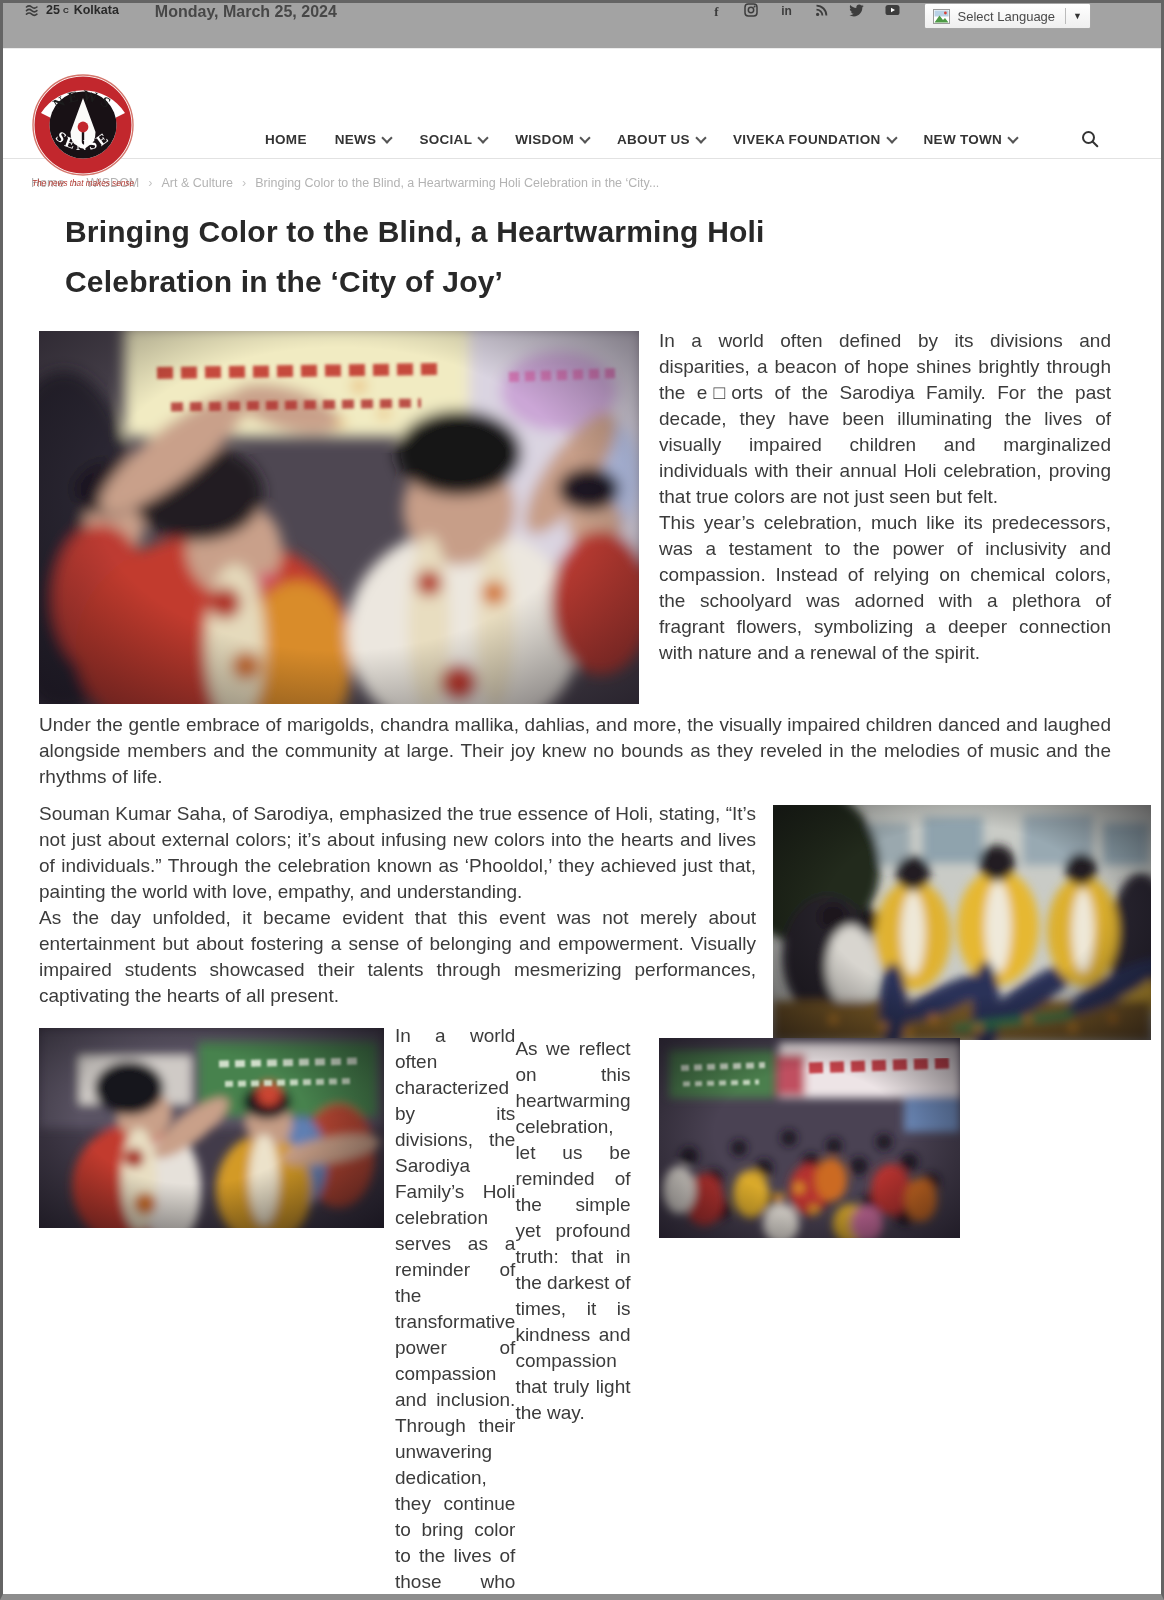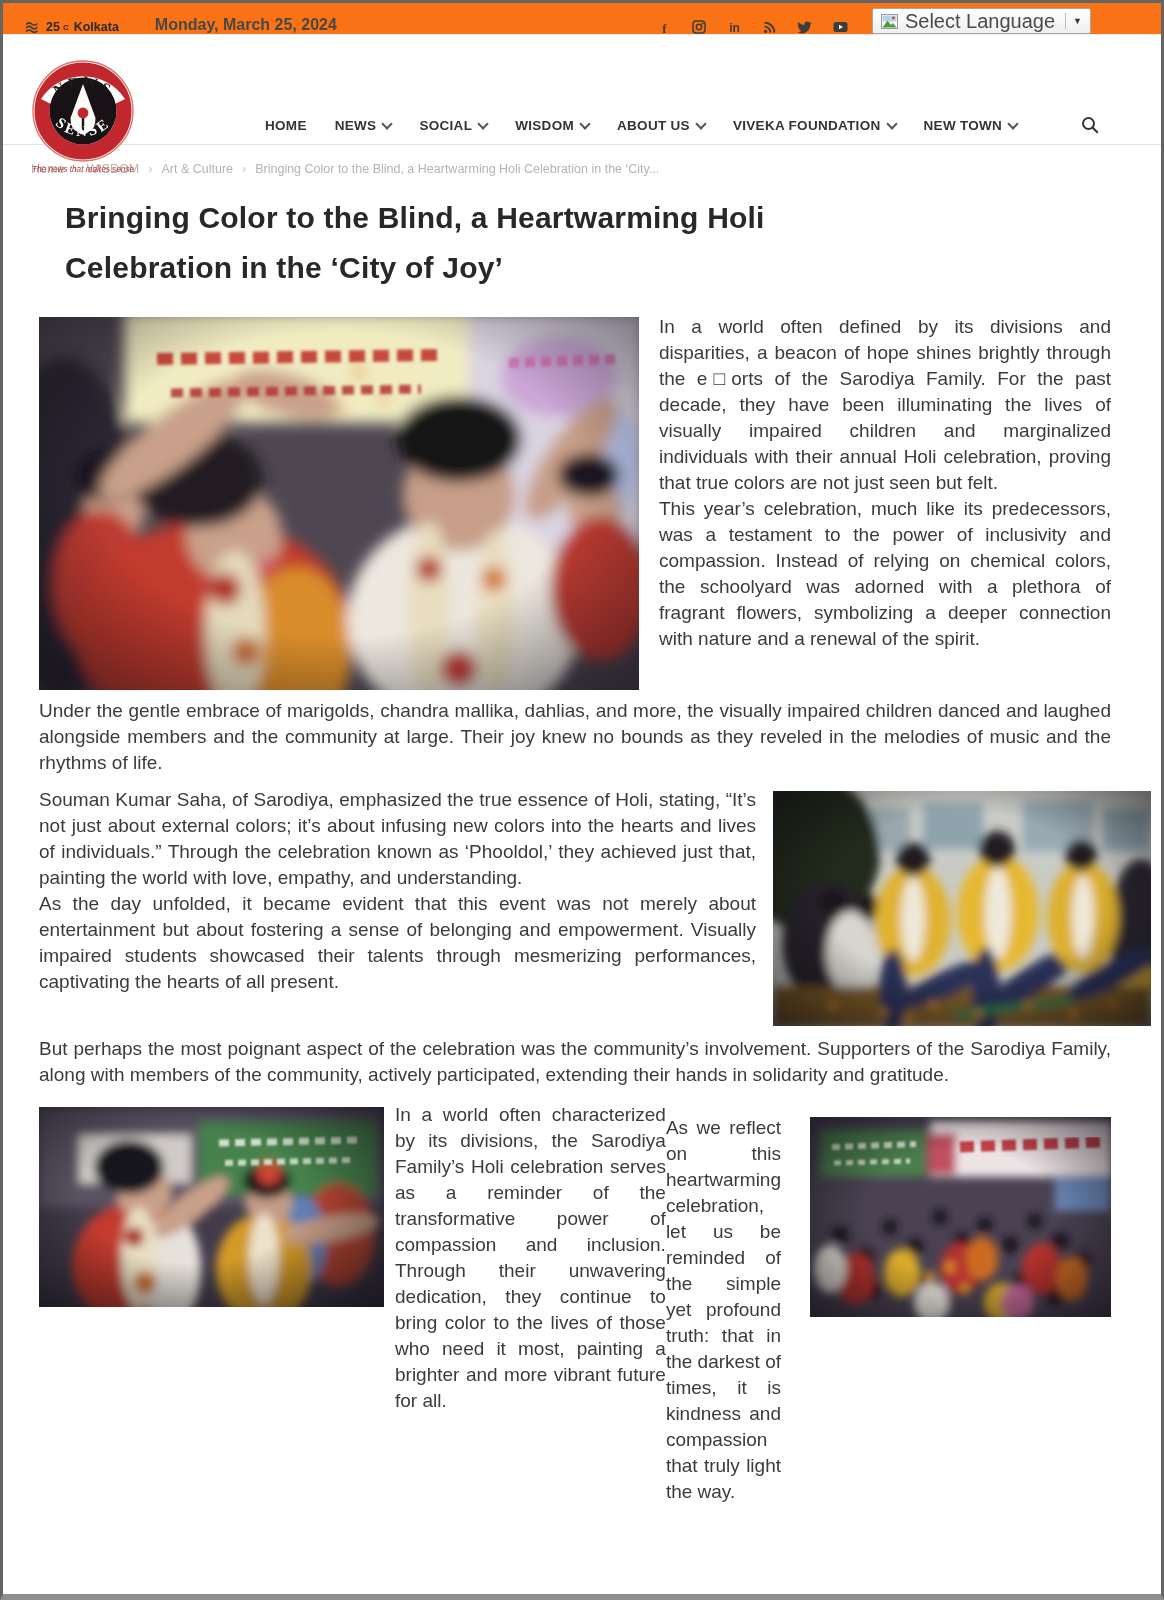--- a/index.html
+++ b/index.html
@@ -2,30 +2,30 @@
 <html><head>
 <meta charset="utf-8">
 <style>
   html,body{margin:0;padding:0;}
   body{width:1164px;height:1600px;box-sizing:border-box;background:#fff;
        border:3px solid #646464;border-bottom:6px solid #8d8d8d;overflow:hidden;
        font-family:"Liberation Sans",sans-serif;}
   a{text-decoration:none;cursor:pointer;}
 
   
-  .topbar{height:31px;display:flex;align-items:flex-end;background:#f97316;
-          border-bottom:1px solid #ececec;padding:0 70px 0 22px;}
+  .topbar{height:31px;display:flex;align-items:flex-start;background:#a3a3a3;
+          border-bottom:1px solid #ececec;padding:0 70px 14px 22px;}
   .weather{display:flex;align-items:center;gap:5px;color:#2a2a2a;font-size:12.5px;font-weight:bold;}
   .weather sup{font-size:8px;margin-left:-2px;}
   .date{margin-left:36px;font-size:16px;font-weight:bold;color:#474747;}
   .socials{margin-left:auto;display:flex;align-items:center;gap:21px;}
   .sico{display:flex;align-items:center;}
   .lang{margin-left:24px;display:flex;align-items:center;gap:7px;border:1px solid #a6a6a6;
         background:linear-gradient(#fff,#efefef);height:24px;padding:0 8px;border-radius:2px;}
-  .lang-label{font-size:20px;color:#4a4a4a;}
+  .lang-label{font-size:13px;color:#4a4a4a;}
   .ldiv{width:1px;height:16px;background:#bbb;margin-left:3px;}
   .larrow{font-size:9px;color:#333;}
 
   
   .header{position:relative;height:109px;background:#fff;border-bottom:1px solid #e2e2e2;}
   .logo{position:absolute;left:28px;top:24px;}
   .nav{position:absolute;left:262px;top:83px;display:flex;gap:28px;align-items:center;}
   .nitem{font-size:13.5px;font-weight:bold;color:#343434;letter-spacing:.3px;
          display:flex;align-items:center;gap:7px;}
   .chev{width:6px;height:6px;border-right:2px solid #555;border-bottom:2px solid #555;
@@ -308,21 +308,20 @@
           <circle cx="255" cy="215" r="4" fill="#c87c1e"></circle>
             <circle cx="300" cy="223" r="4" fill="#d78e20"></circle>
           <circle cx="340" cy="214" r="4" fill="#c87c1e"></circle>
             <circle cx="135" cy="228" r="4" fill="#d78e20"></circle>
         </g>
         <rect width="378" height="235" fill="url(#vg2)"></rect>
       </svg>
     </div>
     <p>Souman Kumar Saha, of Sarodiya, emphasized the true essence of Holi, stating, “It’s not just about external colors; it’s about infusing new colors into the hearts and lives of individuals.” Through the celebration known as ‘Phooldol,’ they achieved just that, painting the world with love, empathy, and understanding.</p>
     <p>As the day unfolded, it became evident that this event was not merely about entertainment but about fostering a sense of belonging and empowerment. Visually impaired students showcased their talents through mesmerizing performances, captivating the hearts of all present.</p>
-    <p class="clear">But perhaps the most poignant aspect of the celebration was the community’s involvement. Supporters of the Sarodiya Family, along with members of the community, actively participated, extending their hands in solidarity and gratitude.</p>
   </section>
 
   <section class="sec3">
     <div class="photo p3img">
       <svg width="345" height="200" viewBox="0 0 345 200">
         <defs>
           <filter id="b3" x="-20%" y="-20%" width="140%" height="140%">
               <feGaussianBlur stdDeviation="5"></feGaussianBlur>
             </filter>
           <filter id="b3s" x="-20%" y="-20%" width="140%" height="140%">

